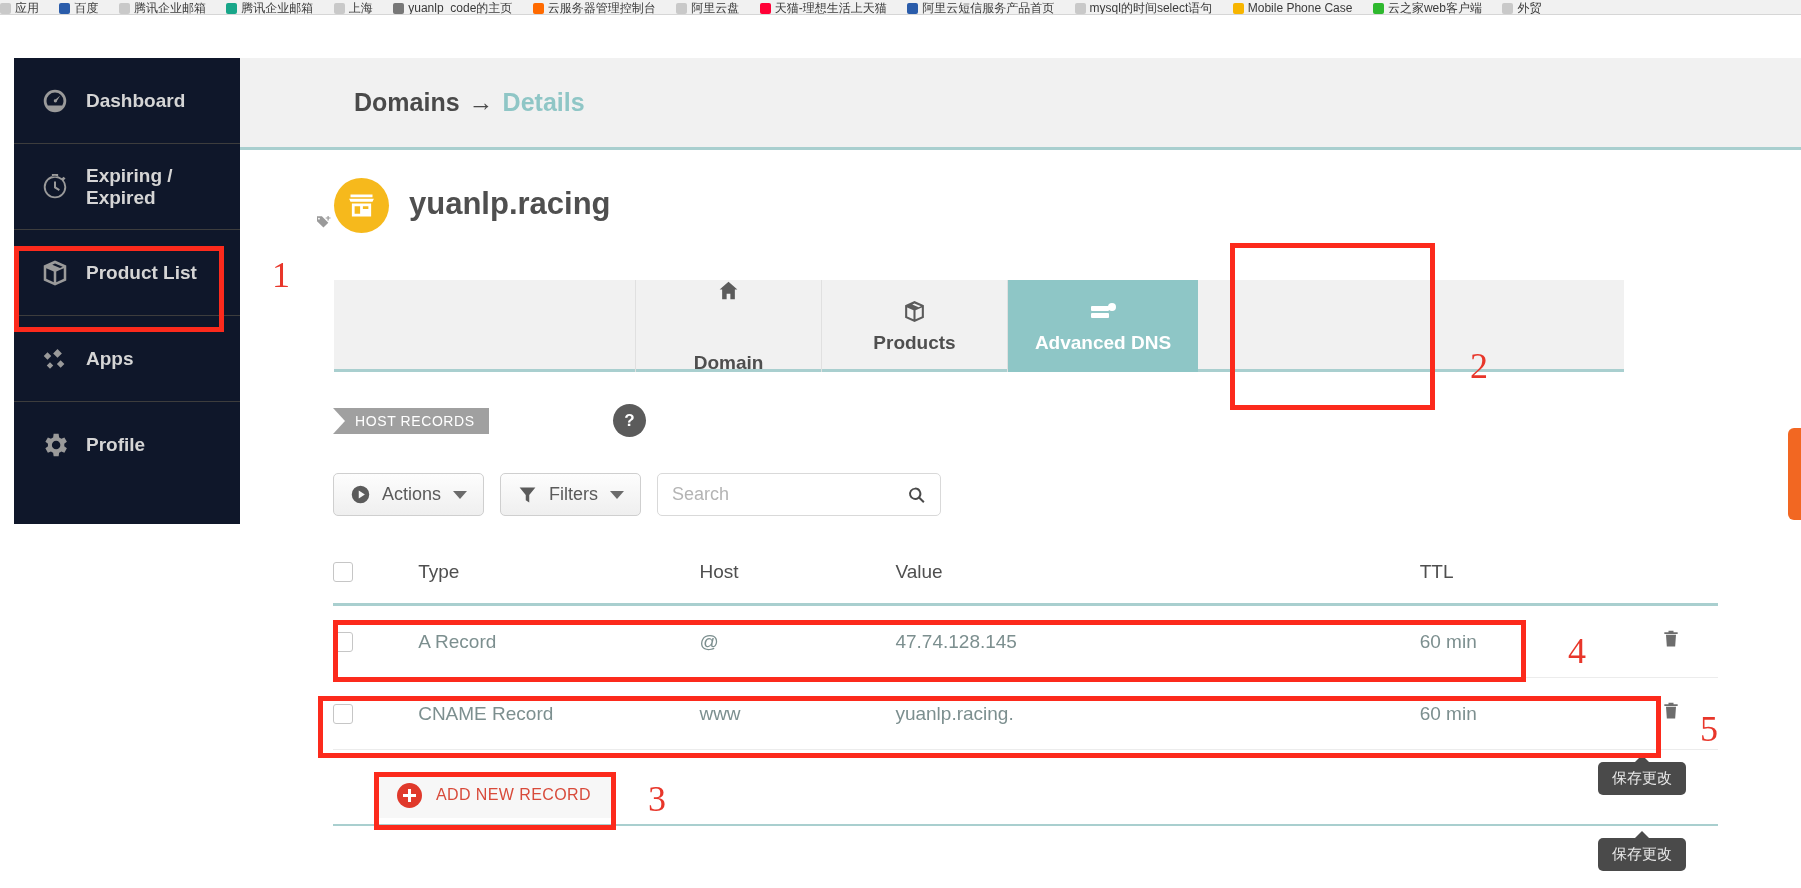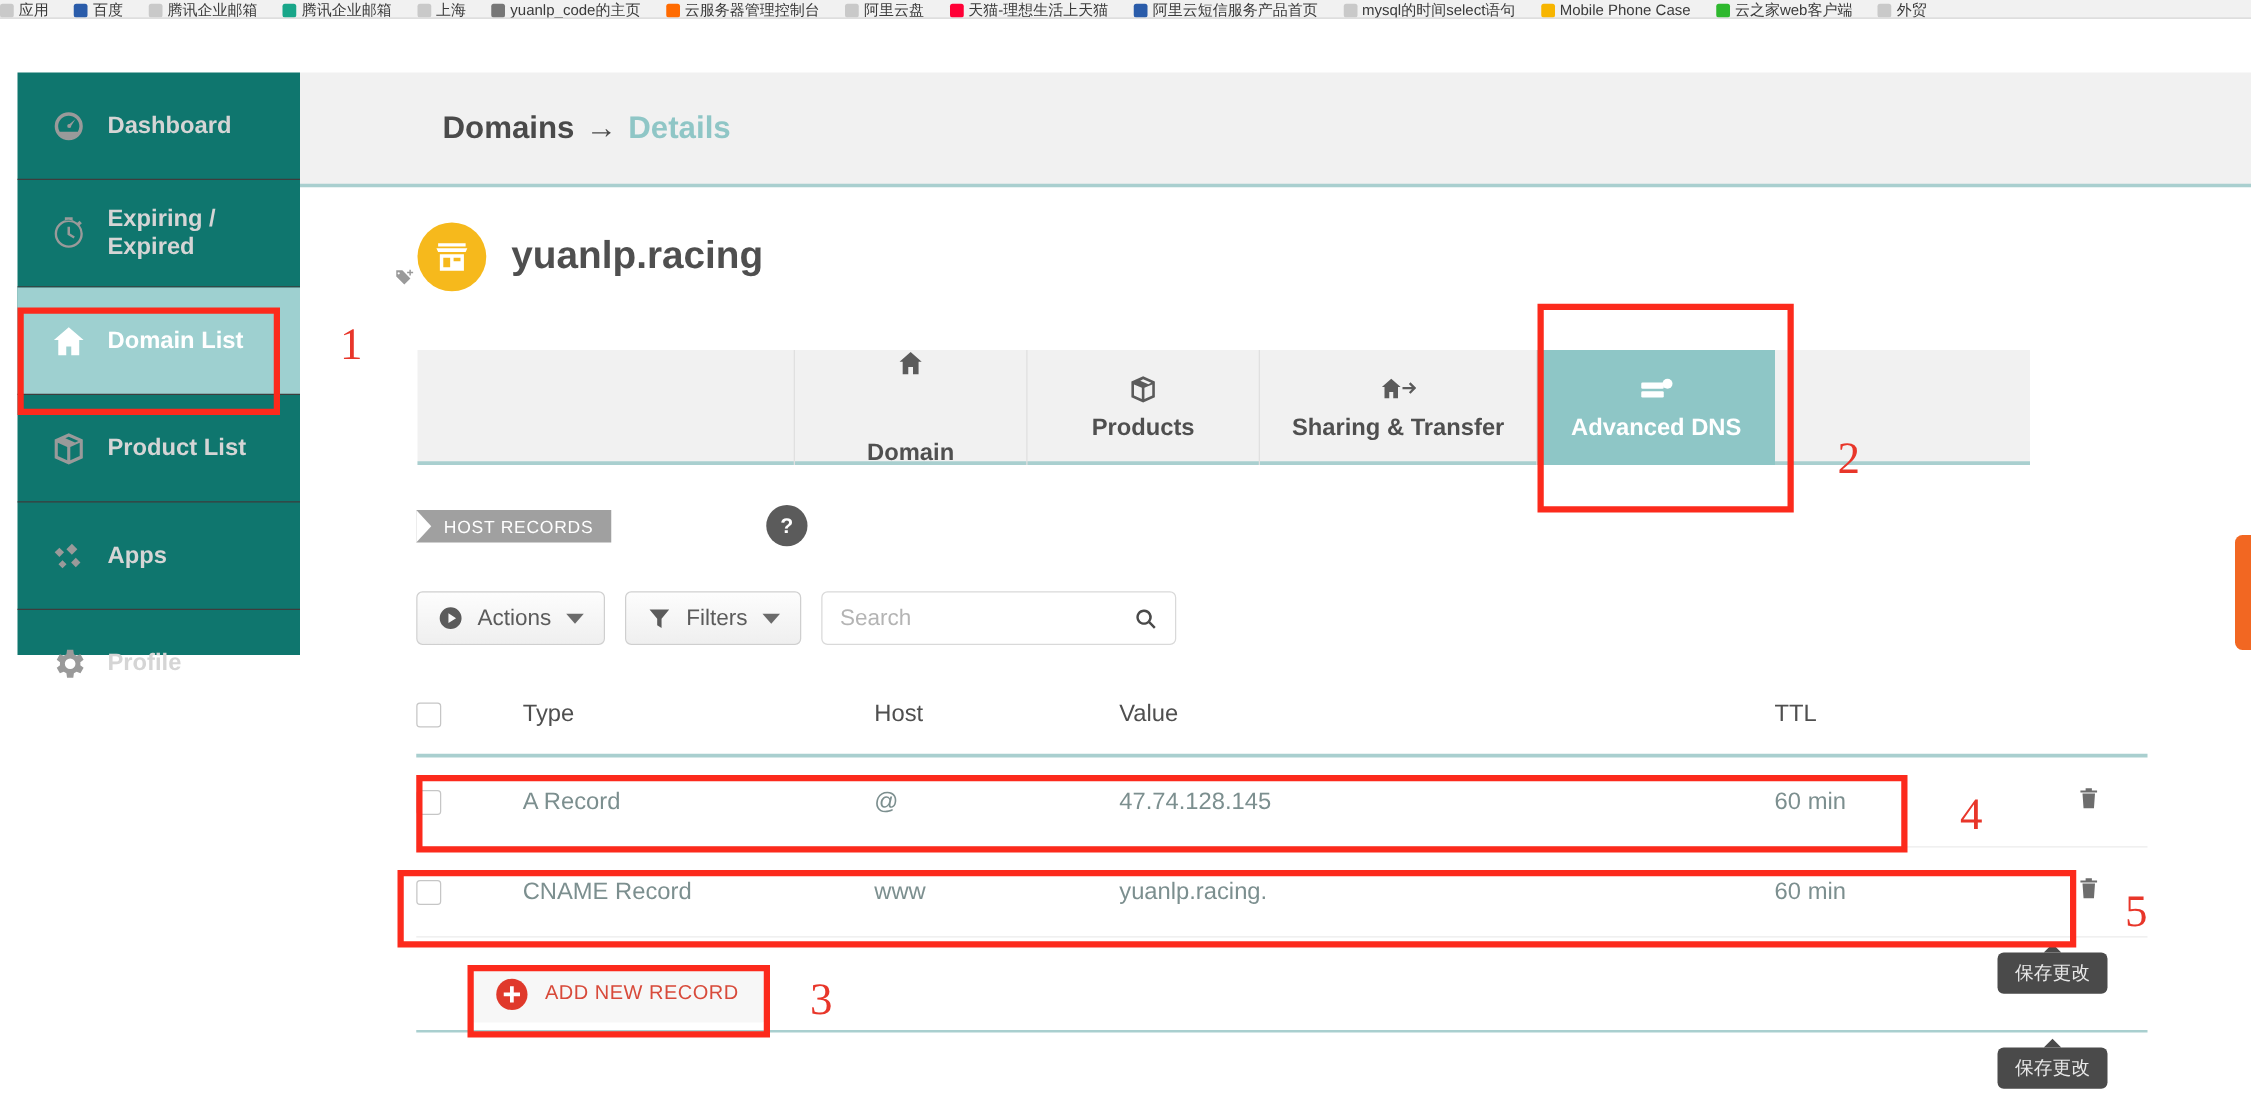--- a/index.html
+++ b/index.html
@@ -26,21 +26,21 @@
   .bm .favi {
     width: 11px; height: 11px; border-radius: 2px; margin-right: 4px;
     display: inline-block; flex: 0 0 auto;
   }
   .bm .bmlabel { line-height: 12px; }
 
   
   .sidebar {
     position: absolute; left: 14px; top: 58px;
     width: 226px; height: 466px;
-    background: #0f766e;
+    background: #0f172a;
   }
   .side-item {
     position: relative; height: 86px;
     display: flex; align-items: center;
     padding-left: 26px; color: #d5d5d5;
     font-size: 19px; font-weight: bold;
     border-bottom: 1px solid #3d3d3d;
     cursor: pointer;
   }
   .side-item:last-child { border-bottom: none; }
@@ -312,28 +312,20 @@
       <span>Dashboard</span>
     </div>
     <div class="side-item">
       <span class="sicon">
         <svg width="30" height="30" viewBox="0 0 24 24">
             <path d="M9.5 1.5h5v2h-5zM19 6.6l1.4-1.4-1.5-1.5L17.5 5A8.6 8.6 0 0 0 12 3a9 9 0 1 0 9 9 8.7 8.7 0 0 0-2-5.4zM12 19.5A7.5 7.5 0 1 1 19.5 12 7.5 7.5 0 0 1 12 19.5zm.8-12h-1.6v5.2l3.9 2.4.8-1.4-3.1-1.9z"></path>
           </svg>
       </span>
       <span>Expiring / Expired</span>
     </div>
-    <div class="side-item active">
-      <span class="sicon">
-        <svg width="30" height="30" viewBox="0 0 24 24">
-            <path d="M12 3 2.5 11.2h2.8V21h5.1v-5.6h3.2V21h5.1v-9.8h2.8z"></path>
-          </svg>
-      </span>
-      <span>Domain List</span>
-    </div>
     <div class="side-item">
       <span class="sicon">
         <svg width="30" height="30" viewBox="0 0 24 24">
             <path d="M12 2 3 6v12l9 4 9-4V6zm0 2.3 6.2 2.7-2.2 1-6.2-2.7zM5 8.2l6 2.6v8.6l-6-2.7zm8 11.2v-8.6l6-2.6v8.5z"></path>
           </svg>
       </span>
       <span>Product List</span>
     </div>
     <div class="side-item">
       <span class="sicon">
@@ -386,29 +378,20 @@
         </span>
         <span>Domain</span>
       </div>
       <div class="tab tab-products">
         <span class="ticon">
           <svg width="25" height="25" viewBox="0 0 24 24">
               <path d="M12 2 3 6v12l9 4 9-4V6zm0 2.3 6.2 2.7-2.2 1-6.2-2.7zM5 8.2l6 2.6v8.6l-6-2.7zm8 11.2v-8.6l6-2.6v8.5z"></path>
             </svg>
         </span>
         <span>Products</span>
-      </div>
-      <div class="tab tab-sharing">
-        <span class="ticon">
-          <svg width="30" height="25" viewBox="0 0 30 24">
-              <path d="M9 3.5 1.5 10h2.1v9h3.8v-5h3.2v5h3.8v-9h2.1z"></path>
-              <path d="M18 10h7.5l-2.4-2.4 1.3-1.3L29 10.9l-4.6 4.6-1.3-1.3 2.4-2.4H18z"></path>
-            </svg>
-        </span>
-        <span>Sharing &amp; Transfer</span>
       </div>
       <div class="tab tab-advanced active">
         <span class="ticon">
           <svg width="30" height="24" viewBox="0 0 30 24">
               <rect x="3" y="7" width="18" height="5" rx="1"></rect>
               <rect x="3" y="14" width="18" height="5" rx="1"></rect>
               <circle cx="24" cy="8" r="4"></circle>
             </svg>
         </span>
         <span>Advanced DNS</span>

